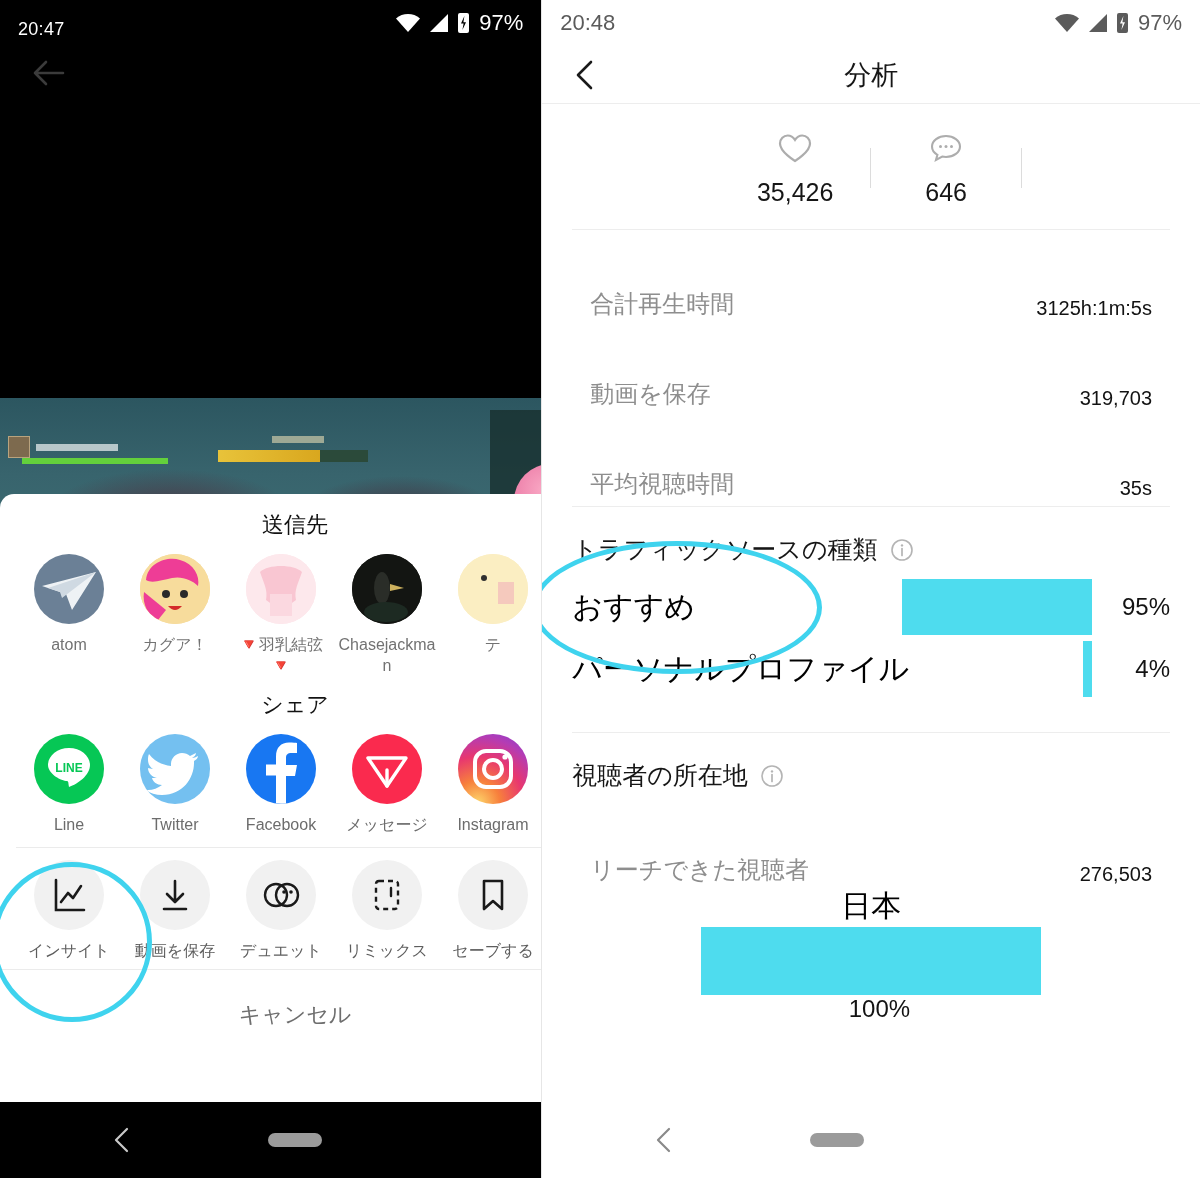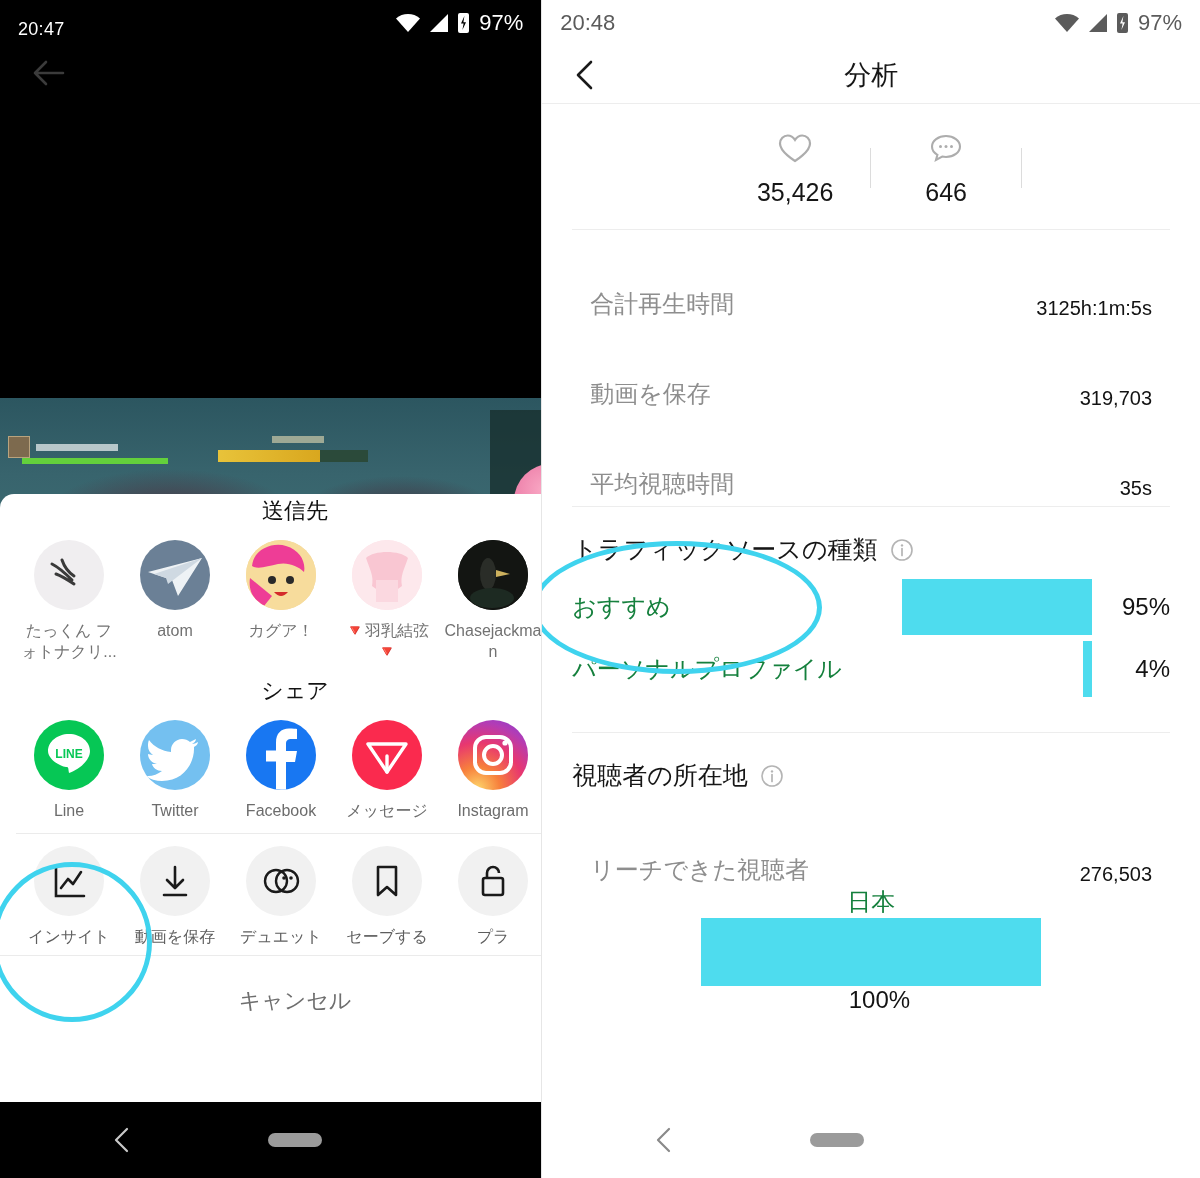--- a/index.html
+++ b/index.html
@@ -64,21 +64,21 @@
   .vf-blob2 { position: absolute; right: 6px; top: 4px; width: 16px; height: 12px; background: #7cc94a; }
 
   .sheet {
     position: absolute; left: 0; bottom: 76px;
     width: 590px; height: 608px;
     background: #ffffff;
     border-radius: 14px 14px 0 0;
   }
   .sheet-title {
     text-align: center; font-size: 22px; color: #121212;
-    padding-top: 2px; padding-bottom: 2px;
+    padding-top: 16px; padding-bottom: 2px;
   }
   .row-scroll {
     display: flex; gap: 0; padding: 0 16px; overflow: hidden;
   }
   .tile { width: 106px; flex: 0 0 106px; text-align: center; }
   .tile .circle {
     width: 70px; height: 70px; border-radius: 50%;
     margin: 12px auto 10px; overflow: hidden; position: relative;
   }
   .tile .cap {
@@ -159,21 +159,21 @@
   .sect-head {
     display: flex; align-items: center; gap: 12px;
     padding: 26px 30px 10px;
   }
   .sect-head .t { font-size: 25px; color: #161616; }
 
   .bar-row {
     display: flex; align-items: center;
     padding: 0 30px; height: 62px;
   }
-  .bar-label { font-size: 24px; color: #15803d; white-space: nowrap; }
+  .bar-label { font-size: 30px; color: #000000; white-space: nowrap; }
   .bar-track {
     flex: 1; display: flex; justify-content: flex-end; align-items: center;
     margin: 0 4px; height: 100%;
   }
   .bar-fill { background: #4edcee; height: 56px; }
   .bar-pct { font-size: 24px; color: #131313; width: 74px; text-align: right; }
   .bar-row.tall { height: 92px; flex-direction: column; }
   .bar-row.tall .bar-fill { height: 68px; }
   .bar-row.tall .bar-pct { width: 78px; }
 </style>
@@ -219,28 +219,20 @@
         <div class="vf-blob2"></div>
       </div>
       <div class="vf-blob"></div>
     </div>
 
     <div class="sheet">
       <div class="sheet-title">送信先</div>
 
       <div class="row-scroll">
         <div class="tile">
-          <div class="circle" style="background:#f0eef0">
-            <svg width="70" height="70" viewBox="0 0 70 70">
-                <path d="M18 24c8 4 14 10 20 16M22 34c6 2 12 6 18 10M28 20c2 6 6 12 12 16" stroke="#3a3a3a" stroke-width="3" fill="none" stroke-linecap="round"></path>
-              </svg>
-          </div>
-          <div class="cap">たっくん フォトナクリ...</div>
-        </div>
-        <div class="tile">
           <div class="circle" style="background:#6b8096">
             <svg width="70" height="70" viewBox="0 0 70 70">
                 <path d="M8 32l54-14-24 38-6-16-24-8z" fill="#eef2f5"></path>
                 <path d="M14 34l48-16-34 26-2-6z" fill="#cfd9e2"></path>
               </svg>
           </div>
           <div class="cap">atom</div>
         </div>
         <div class="tile">
           <div class="circle" style="background:#f2d89a">
@@ -369,20 +361,29 @@
         <div class="tile act-tile">
           <div class="circle">
             <svg width="40" height="40" viewBox="0 0 40 40">
                 <circle cx="15" cy="20" r="11" fill="none" stroke="#1a1a1a" stroke-width="2.4"></circle>
                 <circle cx="26" cy="20" r="11" fill="none" stroke="#1a1a1a" stroke-width="2.4"></circle>
                 <circle cx="23" cy="17" r="1.8" fill="#1a1a1a"></circle>
                 <circle cx="30" cy="17" r="1.8" fill="#1a1a1a"></circle>
               </svg>
           </div>
           <div class="cap">デュエット</div>
+        </div>
+        <div class="tile act-tile">
+          <div class="circle">
+            <svg width="40" height="40" viewBox="0 0 40 40">
+                <rect x="9" y="6" width="22" height="28" rx="3" fill="none" stroke="#1a1a1a" stroke-width="2.4" stroke-dasharray="5 4"></rect>
+                <path d="M24 13v8" stroke="#1a1a1a" stroke-width="2.4" stroke-linecap="round"></path>
+              </svg>
+          </div>
+          <div class="cap">リミックス</div>
         </div>
         <div class="tile act-tile">
           <div class="circle">
             <svg width="40" height="40" viewBox="0 0 40 40">
                 <path d="M11 6h18v28l-9-8-9 8z" fill="none" stroke="#1a1a1a" stroke-width="2.6" stroke-linejoin="round"></path>
               </svg>
           </div>
           <div class="cap">セーブする</div>
         </div>
         <div class="tile act-tile">

